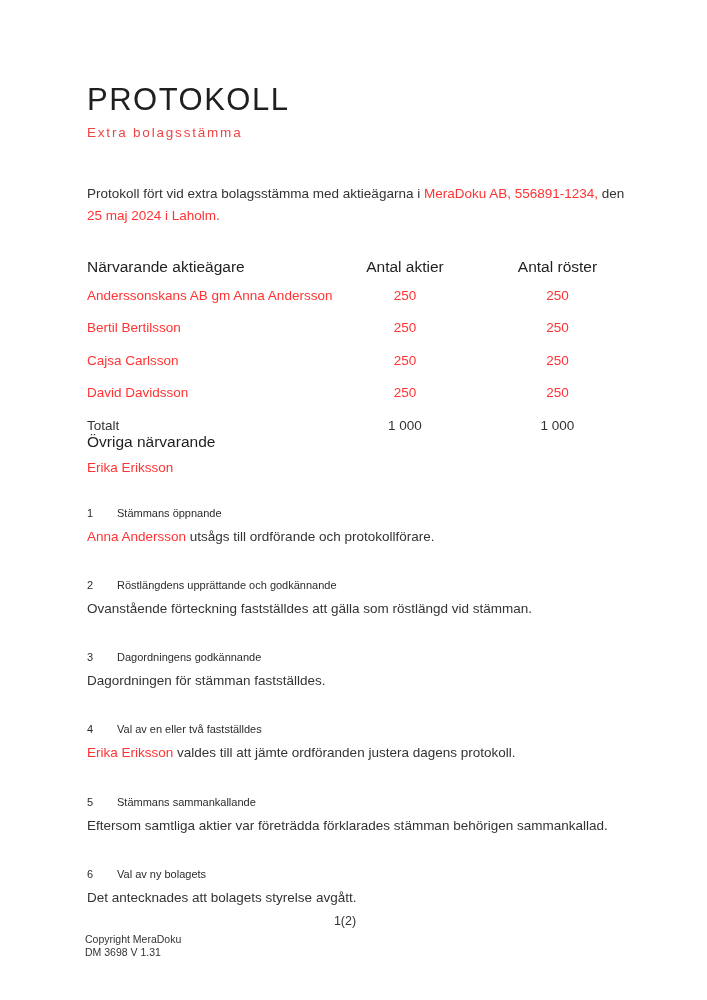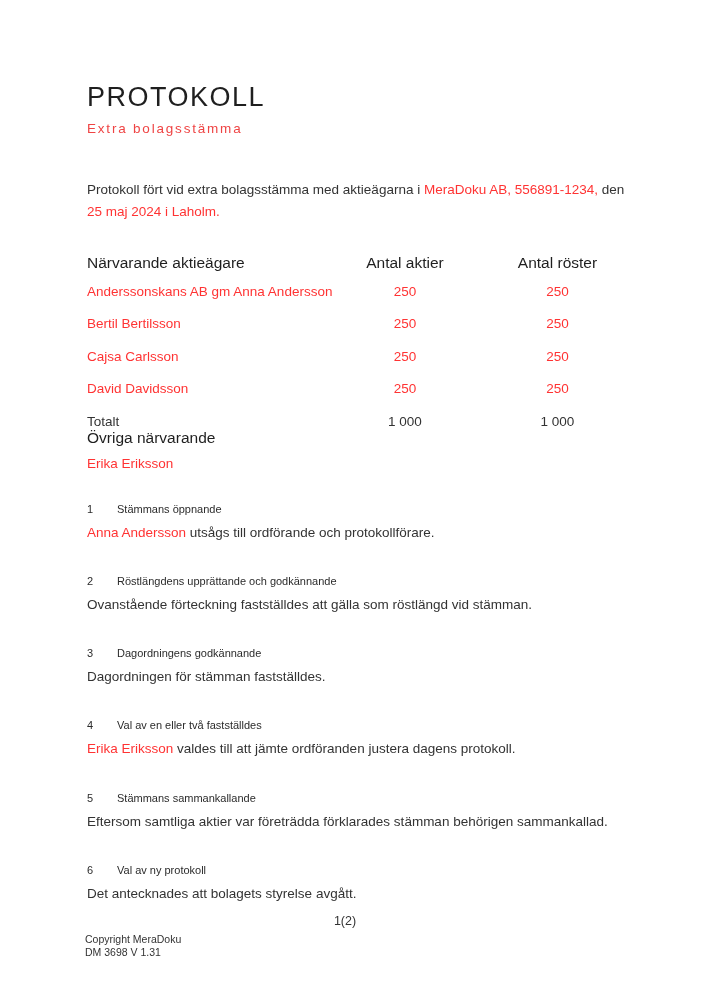--- a/index.html
+++ b/index.html
@@ -11,21 +11,21 @@
     font-family: "Liberation Sans", sans-serif;
     color: #333333;
     overflow: hidden;
   }
   .doc {
     padding: 84px 60px 0 87px;
   }
   .red { color: #ff3333; }
 
   h1.doc-title {
-    font-size: 27px;
+    font-size: 31px;
     font-weight: 400;
     letter-spacing: 1.5px;
     color: #1f1f1f;
     line-height: 1;
   }
   .doc-subtitle {
     margin-top: 10px;
     font-size: 13.5px;
     letter-spacing: 1.8px;
     color: #ef4444;
@@ -173,21 +173,21 @@
       <h2 class="section-heading"><span class="section-num">4</span><span>Val av en eller två fastställdes</span></h2>
       <p class="section-body"><span class="red">Erika Eriksson</span><span> valdes till att jämte ordföranden justera dagens protokoll.</span></p>
     </div>
 
     <div class="section">
       <h2 class="section-heading"><span class="section-num">5</span><span>Stämmans sammankallande</span></h2>
       <p class="section-body"><span class="red"></span><span>Eftersom samtliga aktier var företrädda förklarades stämman behörigen sammankallad.</span></p>
     </div>
 
     <div class="section">
-      <h2 class="section-heading"><span class="section-num">6</span><span>Val av ny protokoll</span></h2>
+      <h2 class="section-heading"><span class="section-num">6</span><span>Val av ny bolagets</span></h2>
       <p class="section-body"><span class="red"></span><span>Det antecknades att bolagets styrelse avgått.</span></p>
     </div>
 
   </div>
 </div>
 
 <div class="page-number">1(2)</div>
 
 <div class="footer-meta">
   <div>Copyright MeraDoku</div>

